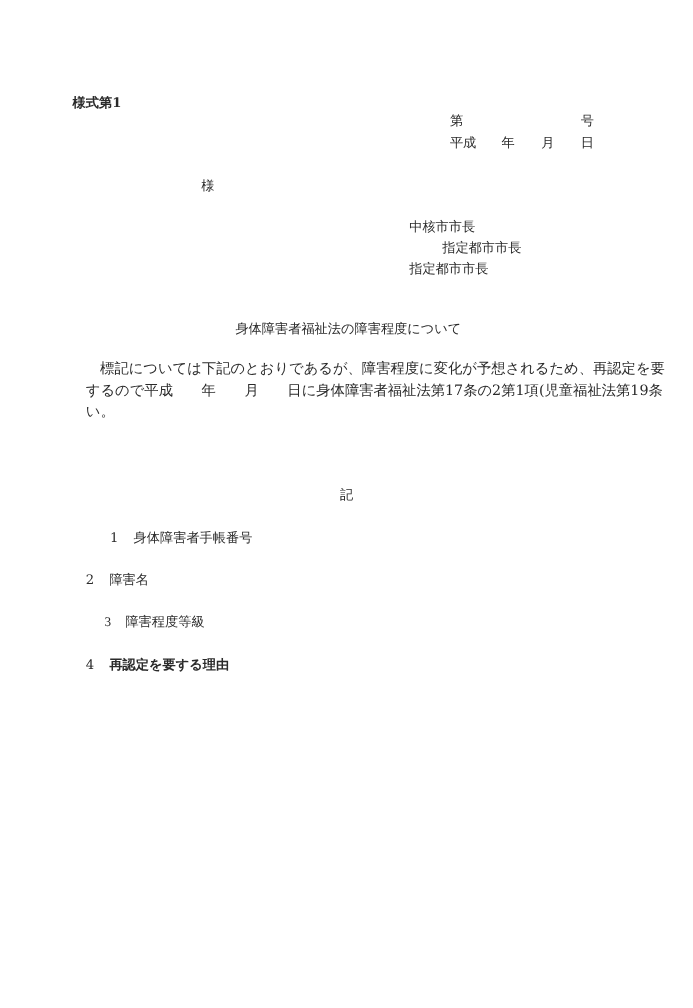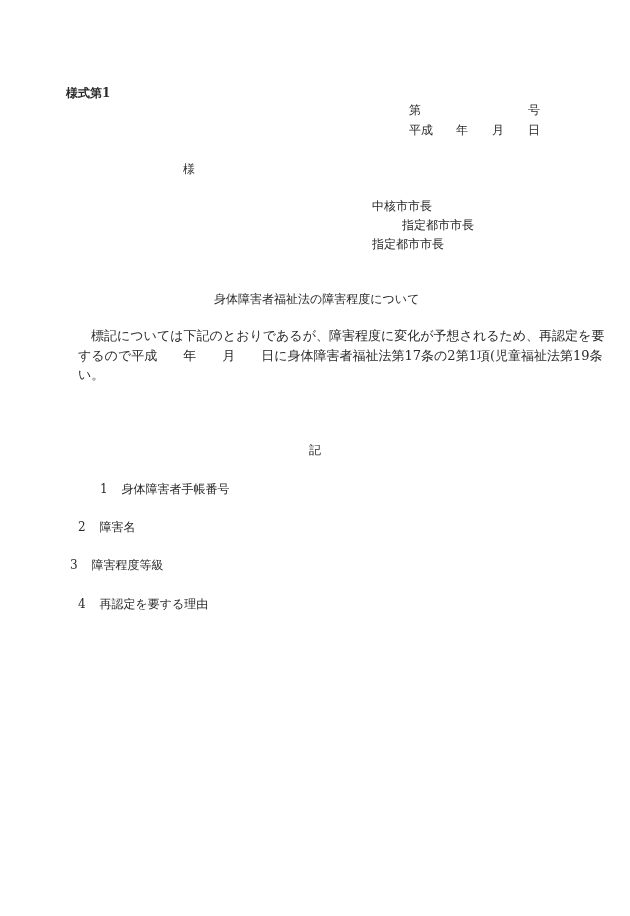--- a/index.html
+++ b/index.html
@@ -44,22 +44,22 @@
 
   <div>
     <div class="abs" style="left:78px;top:483px;margin-left:22px;">
       <span>1</span>
       <span style="margin-left:10px;">身体障害者手帳番号</span>
     </div>
     <div class="abs" style="left:78px;top:521px;">
       <span>2</span>
       <span style="margin-left:10px;">障害名</span>
     </div>
-    <div class="abs" style="left:70px;top:559px;">
+    <div class="abs" style="left:95px;top:559px;font-family:Liberation Serif, serif;">
       <span>3</span>
       <span style="margin-left:10px;">障害程度等級</span>
     </div>
     <div class="abs" style="left:78px;top:598px;">
       <span>4</span>
-      <span style="margin-left:10px;">再認定を要する理由</span>
+      <span style="margin-left:10px;font-weight:bold;">再認定を要する理由</span>
     </div>
   </div>
 </div>
 
 </body></html>

